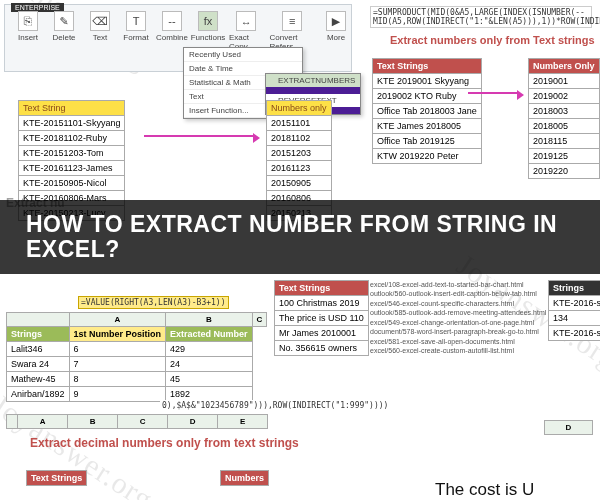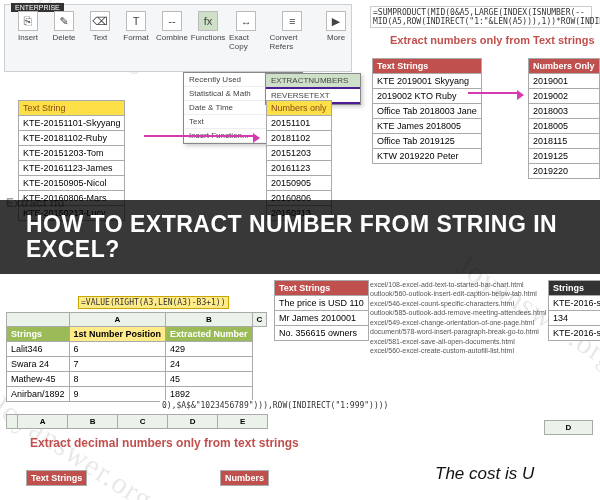--- a/index.html
+++ b/index.html
@@ -17,24 +17,24 @@
   .hdr-red th { background:#c0504d; color:#fff; font-weight:bold; }
   .hdr-black th { background:#333; color:#fff; font-weight:bold; }
   .hdr-green .col-g { background:#9bbb59; color:#fff; font-weight:bold; }
   .hdr-green .col-y { background:#ffeb8a; font-weight:bold; }
 
   
   .ribbon { position:absolute; left:4px; top:4px; width:348px; height:68px; background:#f4f6f8; border:1px solid #c9d0d6; font-size:8px; color:#444; }
   .ribbon .grp { position:absolute; top:6px; display:flex; gap:6px; align-items:flex-start; }
   .ribbon .btn { display:flex; flex-direction:column; align-items:center; gap:2px; min-width:30px; }
   .ribbon .btn .ic { width:20px; height:20px; border:1px solid #bbb; background:#fff; display:flex; align-items:center; justify-content:center; font-size:11px; }
-  .ribbon .menu { position:absolute; left:178px; top:42px; width:120px; background:#fff; border:1px solid #888; font-size:8px; box-shadow:2px 2px 4px rgba(0,0,0,.2);margin-top:25px; }
+  .ribbon .menu { position:absolute; left:178px; top:42px; width:120px; background:#fff; border:1px solid #888; font-size:8px; box-shadow:2px 2px 4px rgba(0,0,0,.2); }
   .ribbon .menu div { padding:2px 5px; border-bottom:1px solid #eee; }
   .ribbon .sub { position:absolute; left:260px; top:68px; width:96px; background:#fff; border:1px solid #888; font-size:8px; box-shadow:2px 2px 4px rgba(0,0,0,.2); }
-  .ribbon .sub div { padding:2px 5px; border-bottom:2px solid #4c1d95; }
+  .ribbon .sub div { padding:2px 12px; border-bottom:7px solid #4c1d95; }
   .ribbon .sub .hi { background:#cfe0c8; }
 
   .title-tr { position:absolute; font-size:11px; color:#c0504d; font-weight:bold; }
 
   .arrow-r { position:absolute; height:0; border-top:2px solid #d63ab1; }
   .arrow-r::after { content:""; position:absolute; right:-6px; top:-4px; border-left:7px solid #d63ab1; border-top:5px solid transparent; border-bottom:5px solid transparent; }
 
   .formula { position:absolute; font-family:monospace; font-size:8px; color:#333; background:#fff; border:1px solid #ccc; padding:1px 2px; }
 
   
@@ -98,22 +98,22 @@
           <div class="ic">≡</div>
           <span>Convert Refers</span>
         </div>
       <div class="btn">
           <div class="ic">▶</div>
           <span>More</span>
         </div>
     </div>
     <div class="menu">
       <div>Recently Used</div>
+      <div>Date &amp; Time</div>
       <div>Statistical &amp; Math</div>
-      <div>Date &amp; Time</div>
       <div>Text</div>
       <div>Insert Function...</div>
     </div>
     <div class="sub">
       <div class="hi">EXTRACTNUMBERS</div>
       <div>REVERSETEXT</div>
     </div>
   </div>
 
   <div class="panel" style="left:18px; top:100px;">
@@ -239,20 +239,23 @@
       </table>
   </div>
 
   <div class="ext-lbl" style="left:6px; top:196px; opacity:.45;">Extract nu</div>
 
   <div class="panel" style="left:274px; top:280px;">
     <table class="hdr-red">
       <tbody>
           <tr>
             <th>Text Strings</th>
+          </tr>
+      <tr>
+            <td>100 Christmas 2019</td>
           </tr>
       <tr>
             <td>The price is USD 110</td>
           </tr>
       <tr>
             <td>Mr James 2010001</td>
           </tr>
       <tr>
             <td>No. 356615 owners</td>
           </tr>
@@ -366,19 +369,19 @@
 
   <div class="panel" style="left:544px; top:420px;">
     <table>
         <tbody>
           <tr class="colhead-row">
             <td style="width:48px;text-align:center">D</td>
           </tr>
         </tbody>
       </table>
   </div>
-  <div class="cost" style="left:435px; top:464px;font-style:italic;">The cost is U</div>
+  <div class="cost" style="left:435px; top:480px;">The cost is U</div>
 
   <div class="band">
     <h1>How to extract number from string in Excel?</h1>
   </div>
 
 </div>
 
 </body></html>

